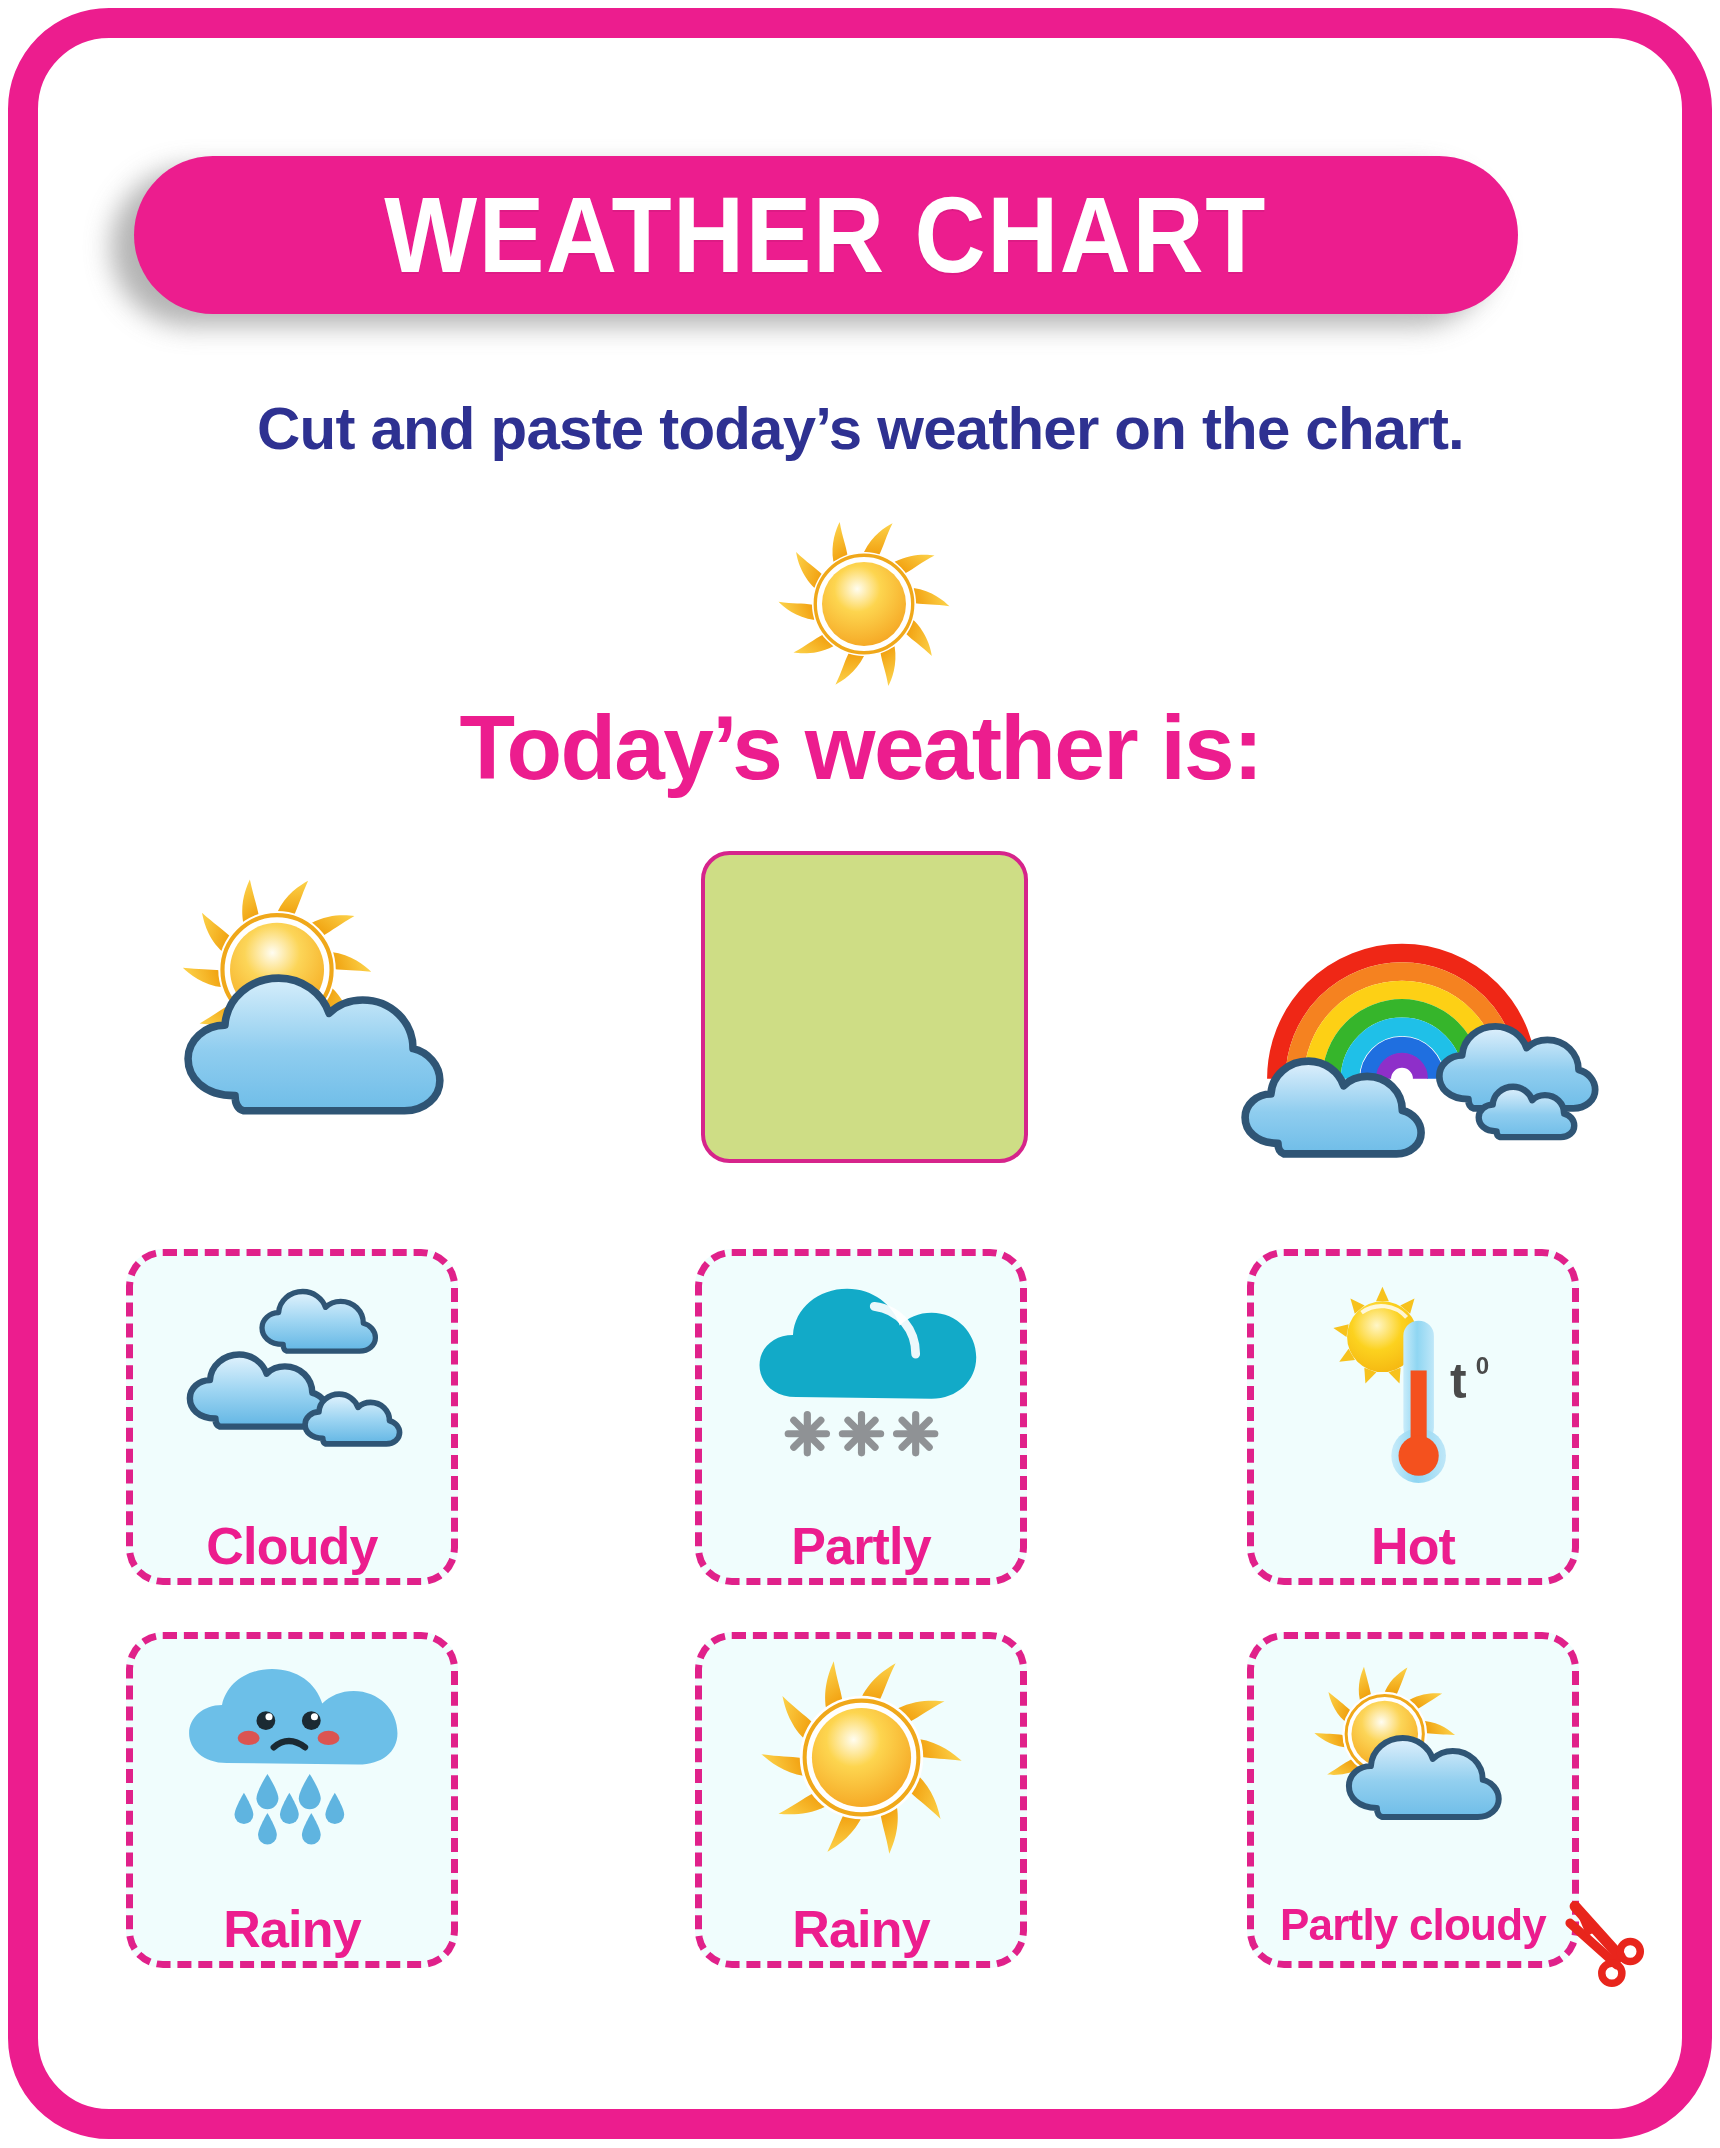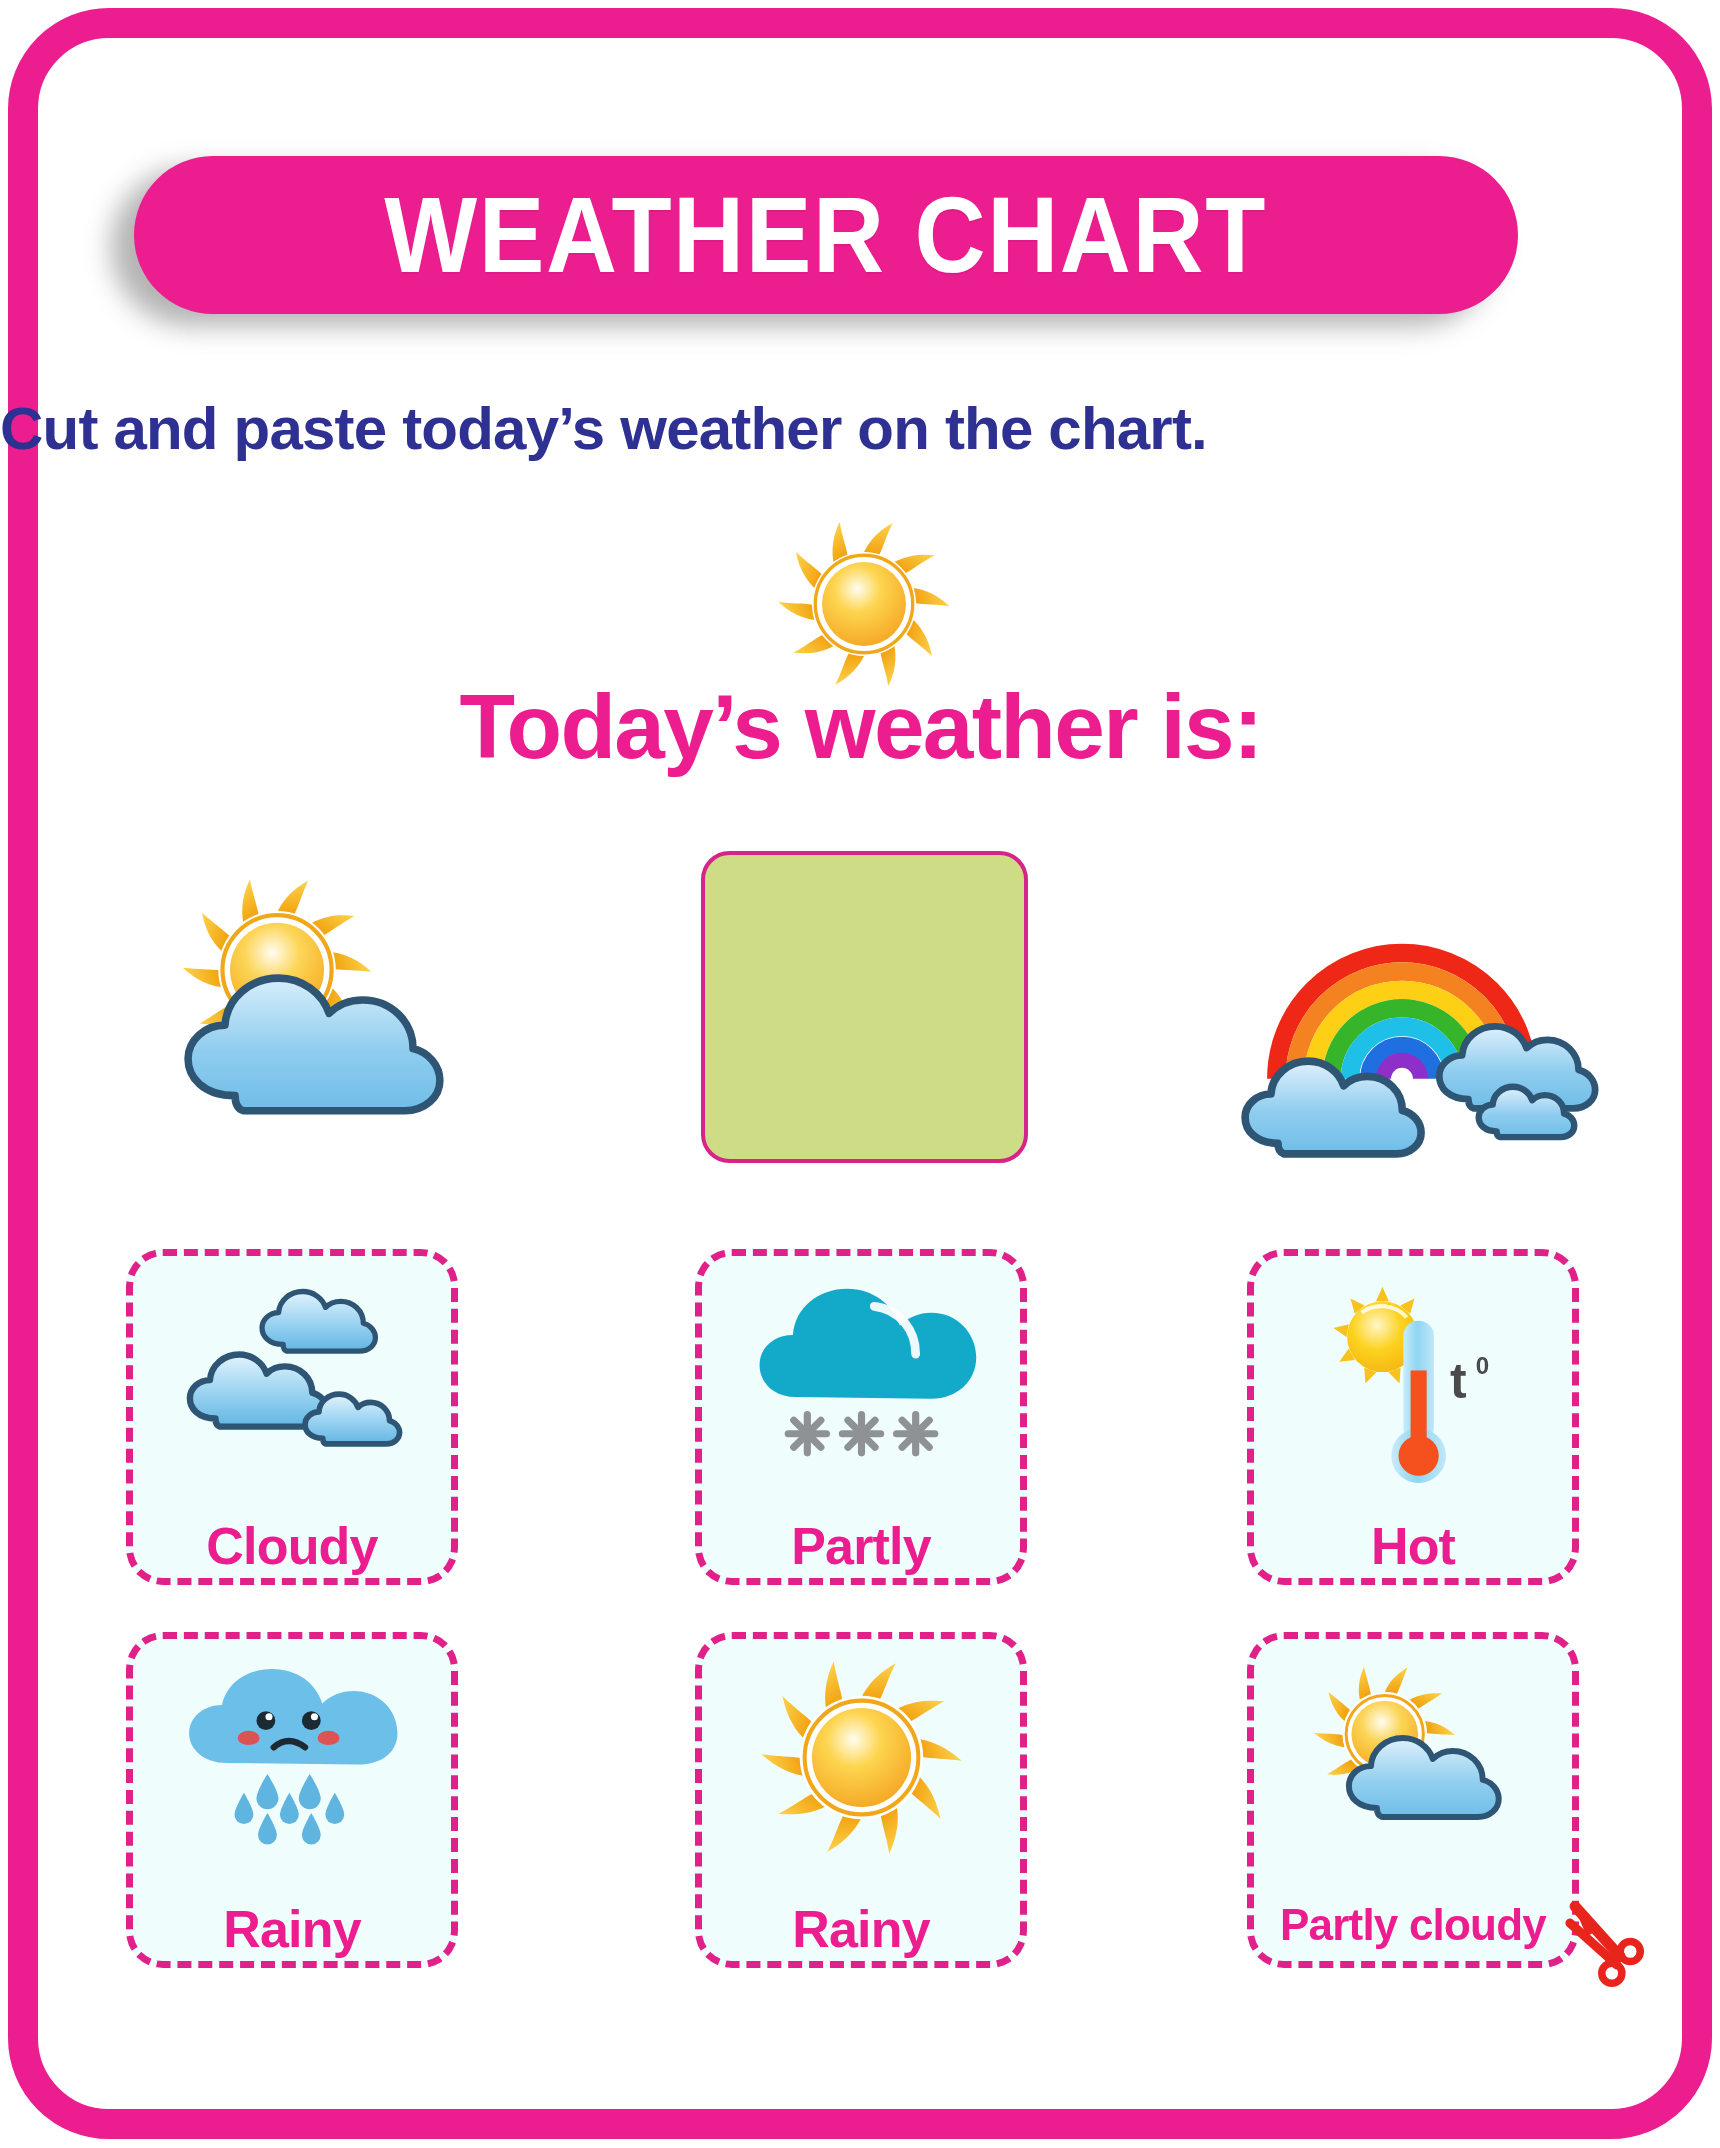--- a/index.html
+++ b/index.html
@@ -55,31 +55,32 @@
     line-height:1;
     font-family:"Liberation Sans Narrow","Liberation Sans",sans-serif;
     transform:scaleX(.92);
     white-space:nowrap;
     text-shadow:0 1.7px 0 rgba(0,0,0,.06);
   }
   
   .subtitle{
     position:absolute;
     left:0;top:394px;width:1721px;
+    text-align:center;
     color:#2e3191;
     font-size:60px;
     font-weight:bold;
     letter-spacing:-0.8px;
     white-space:nowrap;
     font-family:"Liberation Sans",sans-serif;
   }
   
   .today-heading{
     position:absolute;
-    left:0;top:681px;width:1721px;
+    left:0;top:702px;width:1721px;
     text-align:center;
     color:#ec1d8e;
     font-size:91px;
     font-weight:bold;
     letter-spacing:-1.7px;
     white-space:nowrap;
     line-height:1;
     font-family:"Liberation Sans",sans-serif;
   }
   

